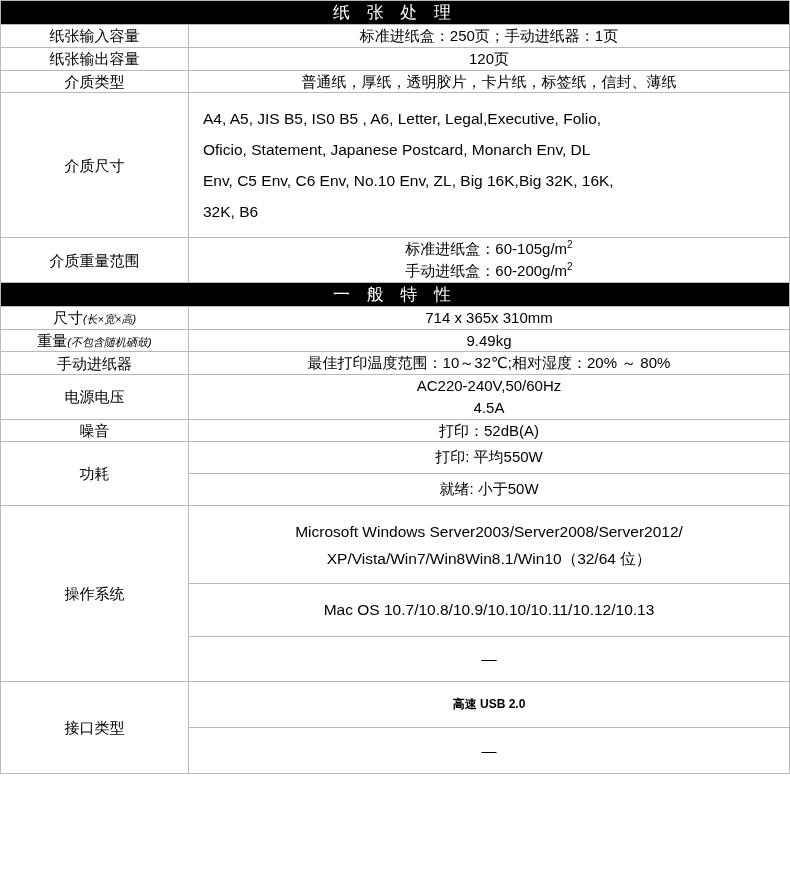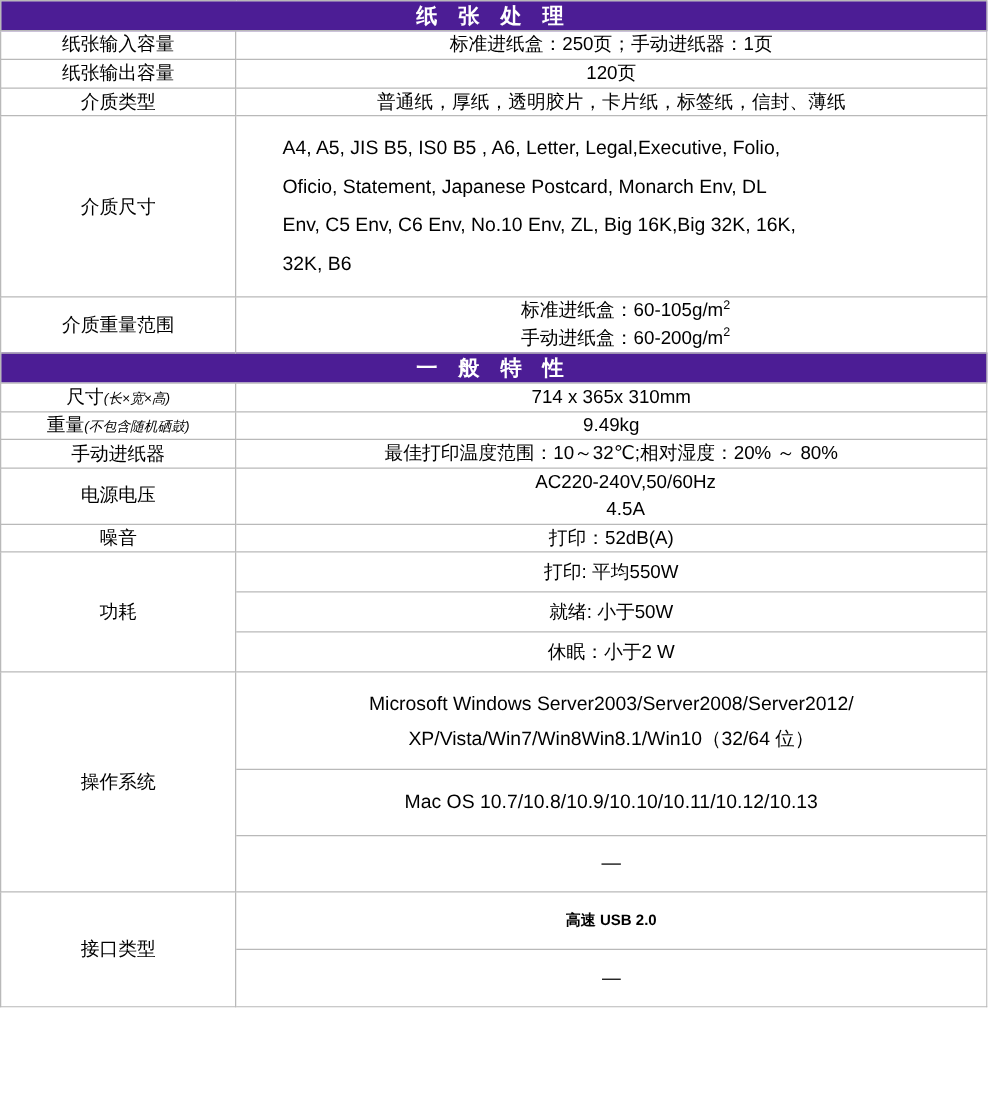--- a/index.html
+++ b/index.html
@@ -17,25 +17,25 @@
     width: 790px;
     border-collapse: collapse;
     table-layout: fixed;
   }
   .spec-table td, .spec-table th {
     border: 1px solid #b9b9b9;
     padding: 0;
     vertical-align: middle;
   }
   .section-header {
-    background: #4c1d95;
+    background: #000000;
     color: #ffffff;
     text-align: center;
     font-size: 17px;
-    font-weight: bold;
+    font-weight: normal;
     letter-spacing: 6px;
     padding: 6px 0 7px 0;
     border-left: none;
     border-right: none;
   }
   .label-cell {
     width: 188px;
     text-align: center;
     font-size: 15px;
     padding: 7px 4px;
@@ -57,21 +57,20 @@
     padding-left: 14px;
     padding-right: 10px;
     font-size: 15.5px;
   }
   .value-cell.media-size {
     padding-top: 10px;
     padding-bottom: 10px;
   }
   .stack-line {
     display: block;
-    margin-left: 23px;
   }
   .sup {
     font-size: 10px;
     vertical-align: super;
   }
   .inner-table {
     width: 100%;
     border-collapse: collapse;
   }
   .inner-table td {
@@ -185,23 +184,20 @@
       <td class="label-cell">功耗</td>
       <td>
         <table class="inner-table">
           <tbody>
             <tr>
                 <td>打印: 平均550W</td>
               </tr>
             <tr>
                 <td>就绪: 小于50W</td>
               </tr>
-            <tr>
-                <td>休眠：小于2 W</td>
-              </tr>
           </tbody>
         </table>
       </td>
     </tr>
 
     <tr>
       <td class="label-cell">操作系统</td>
       <td>
         <table class="inner-table">
           <tbody>

